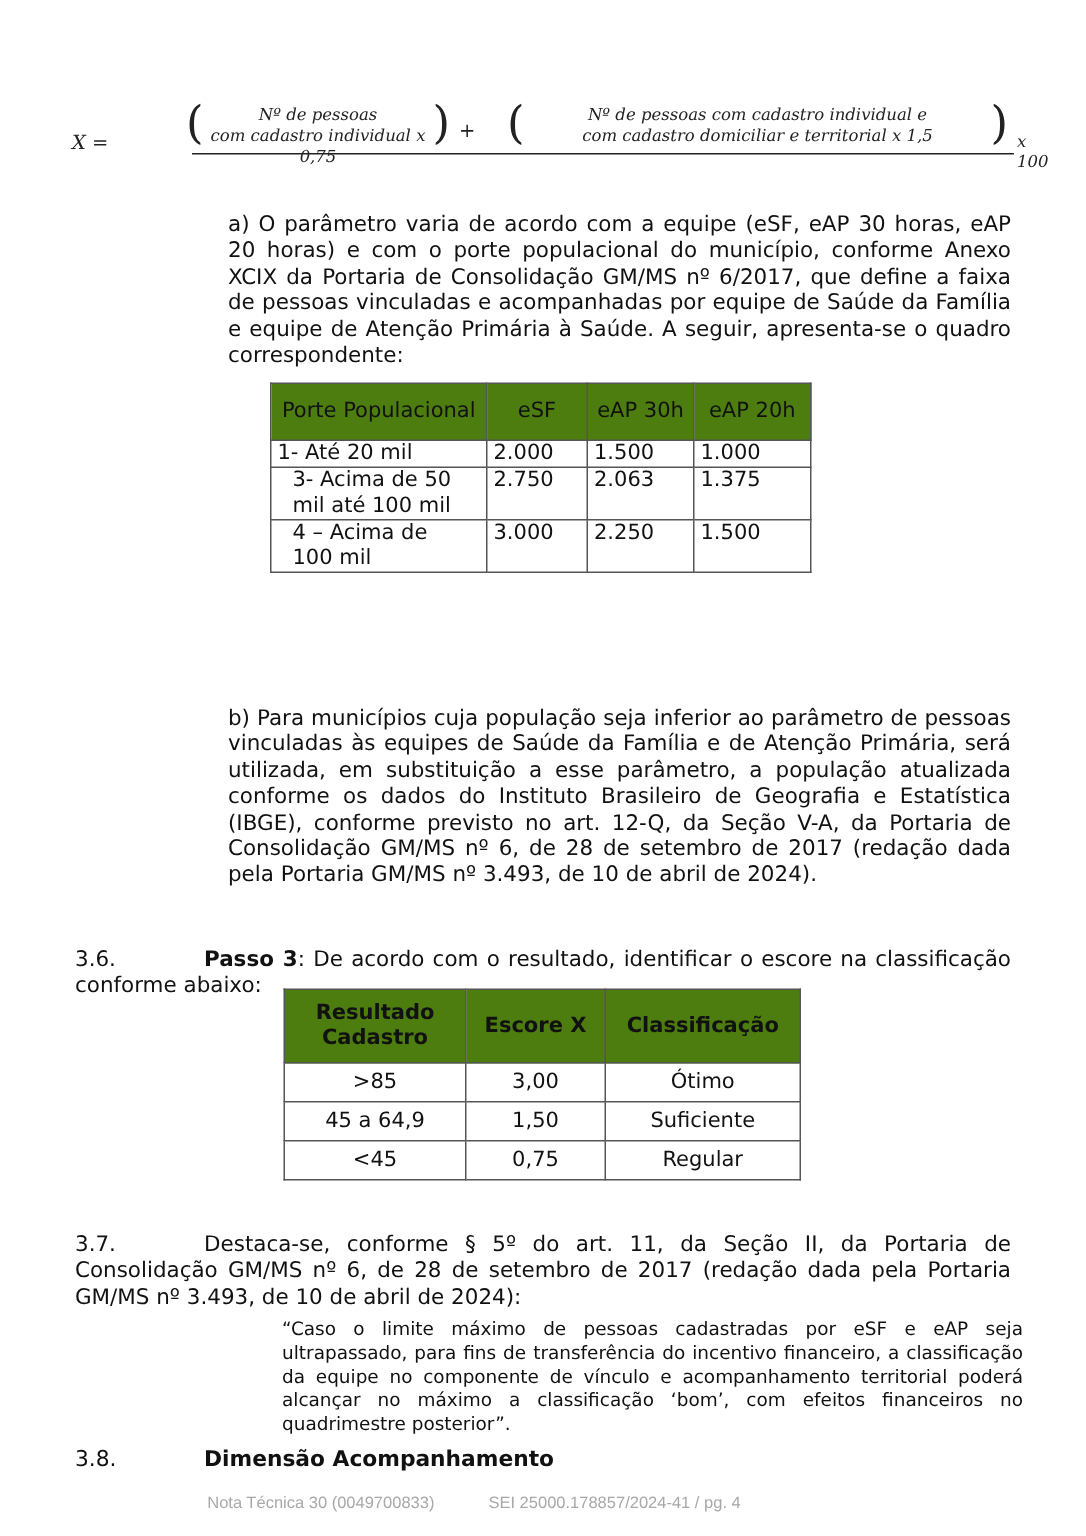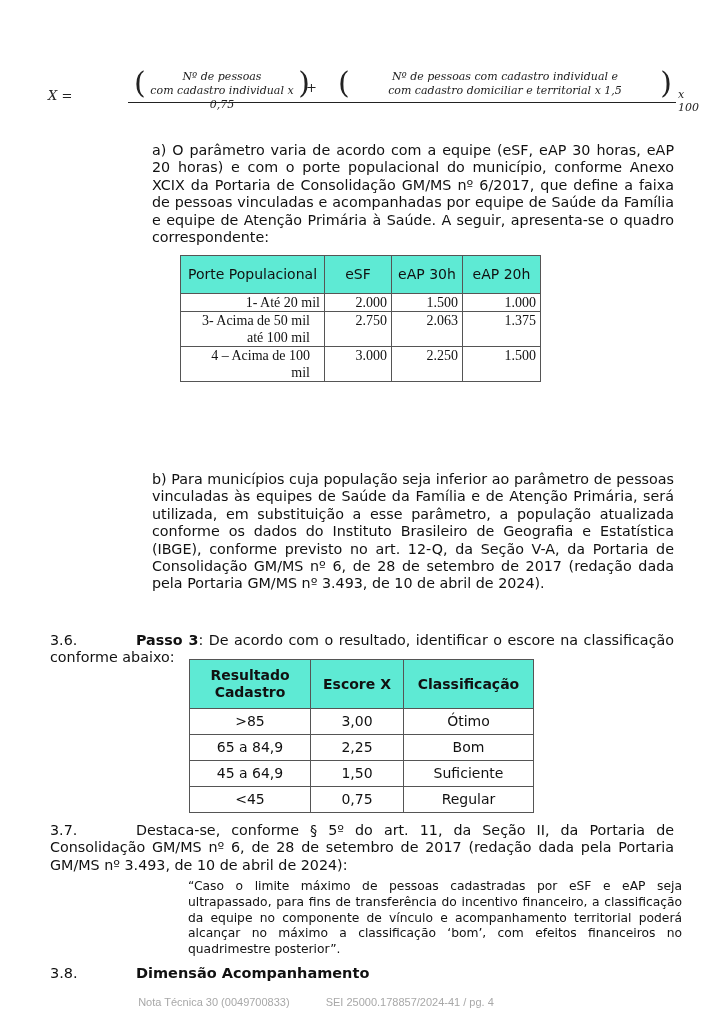--- a/index.html
+++ b/index.html
@@ -12,43 +12,43 @@
              font-family:"DejaVu Serif", serif; font-style:italic; font-size:11px; color:#222; }
   .formula .xeq { position:absolute; left:0; top:20px; font-size:13px; }
   .formula .frac-num { position:absolute; left:74px; top:0; width:560px; height:34px; }
   .formula .frac-line { position:absolute; left:80px; top:34px; width:548px; height:1px; background:#222; }
   .formula .frac-den { position:absolute; left:80px; top:37px; width:548px; text-align:center; }
   .formula .times { position:absolute; left:630px; top:20px; font-style:italic; }
   .paren-group { position:absolute; top:2px; text-align:center; line-height:14px; }
   .paren-group::before, .paren-group::after { position:absolute; top:-2px; font-size:30px; font-style:normal; line-height:30px; font-weight:200; }
   .paren-group::before { content:"("; left:-8px; }
   .paren-group::after { content:")"; right:-8px; }
-  .pg1 { left:20px; width:160px; }
+  .pg1 { left:10px; width:160px; }
   .pg2 { left:224px; width:318px; }
   .plus { position:absolute; left:184px; top:12px; font-style:normal; font-size:13px; }
   .den-bold { font-weight:bold; }
 
   
   .para { font-size:14.3px; line-height:17.4px; text-align:justify; text-align-last:left; }
   .pa { left:152px; top:142px; width:522px; }
   .pb { left:152px; top:471px; width:522px; }
   .p36 { left:50px; top:632px; width:624px; }
   .p37 { left:50px; top:822px; width:624px; }
   .quote { left:188px; top:879px; width:494px; font-size:12.3px; line-height:15.8px; text-align:justify; text-align-last:left; }
   .num { display:inline-block; width:86px; }
   .h38 { left:50px; top:965px; font-size:14.5px; }
   .h38 .num { width:86px; font-weight:normal; }
   .h38 .title { font-weight:bold; }
 
   
   table { border-collapse:collapse; position:absolute; }
   td, th { border:1px solid #555; padding:0 4px; font-size:14px; line-height:17px; }
-  th { background:#5eead4; font-weight:normal; text-align:center; vertical-align:middle; }
+  th { background:#4d7c0f; font-weight:normal; text-align:center; vertical-align:middle; }
   .t1 { left:180px; top:255px; width:361px; }
-  .t1 td { text-align:right; vertical-align:top;font-family:Liberation Serif, serif; }
+  .t1 td { text-align:left; vertical-align:top; }
   .t1 th { height:37px; }
   .t2 { left:189px; top:659px; width:345px; }
   .t2 th { font-weight:bold; height:48px; }
   .t2 td { text-align:center; height:25px; vertical-align:middle; }
 
   .footer { left:0; top:996px; width:632px; text-align:center; font-family:"Liberation Sans", sans-serif; font-size:11px; color:#a8a8a8; }
   .footer span + span { margin-left:36px; }
 </style>
 </head>
 <body>
@@ -115,25 +115,20 @@
       <th>Classificação</th>
     </tr>
   </thead>
   <tbody>
     <tr>
       <td>&gt;85</td>
       <td>3,00</td>
       <td>Ótimo</td>
     </tr>
     <tr>
-      <td>65 a 84,9</td>
-      <td>2,25</td>
-      <td>Bom</td>
-    </tr>
-    <tr>
       <td>45 a 64,9</td>
       <td>1,50</td>
       <td>Suficiente</td>
     </tr>
     <tr>
       <td>&lt;45</td>
       <td>0,75</td>
       <td>Regular</td>
     </tr>
   </tbody>

